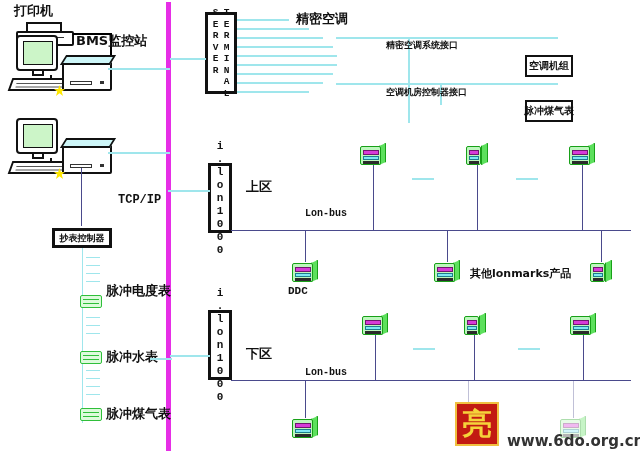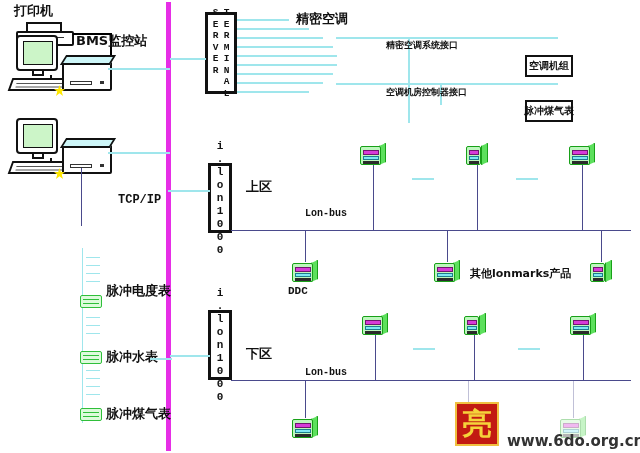--- a/index.html
+++ b/index.html
@@ -236,20 +236,23 @@
     <div class="spark"></div>
   </div>
 
   <div class="abs hline cy" style="left:108px;top:152px;width:62px;border-top-width:2px;"></div>
 
   <div class="enlabel t12 abs" style="left:118px;top:194px;">TCP/IP</div>
   <div class="abs hline cy" style="left:168px;top:190px;width:58px;border-top-width:2px;"></div>
 
   <div class="abs vline nv" style="left:81px;top:168px;height:58px;border-left-width:1.5px;"></div>
 
+  <div class="obox thick" style="left:52px;top:228px;width:60px;height:20px;">
+    <span class="cnlabel t9">抄表控制器</span>
+  </div>
 
   <div class="abs vline cy" style="left:82px;top:248px;height:175px;border-left-width:1.5px;"></div>
 
   <div class="abs hline cy" style="left:86px;top:257px;width:14px;border-top-width:1.5px;"></div>
   <div class="abs hline cy" style="left:86px;top:265px;width:14px;border-top-width:1.5px;"></div>
   <div class="abs hline cy" style="left:86px;top:273px;width:14px;border-top-width:1.5px;"></div>
   <div class="abs hline cy" style="left:86px;top:281px;width:14px;border-top-width:1.5px;"></div>
 
   <div class="abs hline cy" style="left:86px;top:317px;width:14px;border-top-width:1.5px;"></div>
   <div class="abs hline cy" style="left:86px;top:325px;width:14px;border-top-width:1.5px;"></div>

